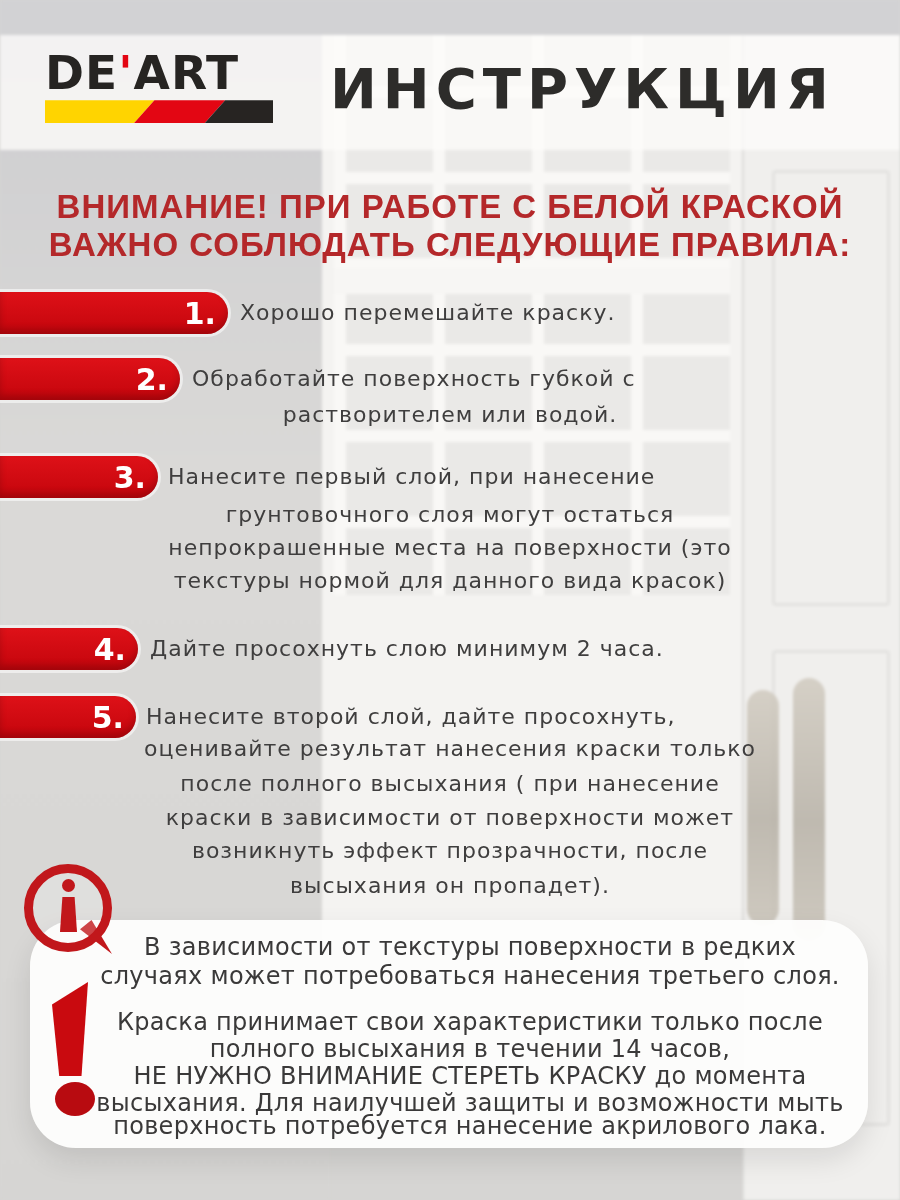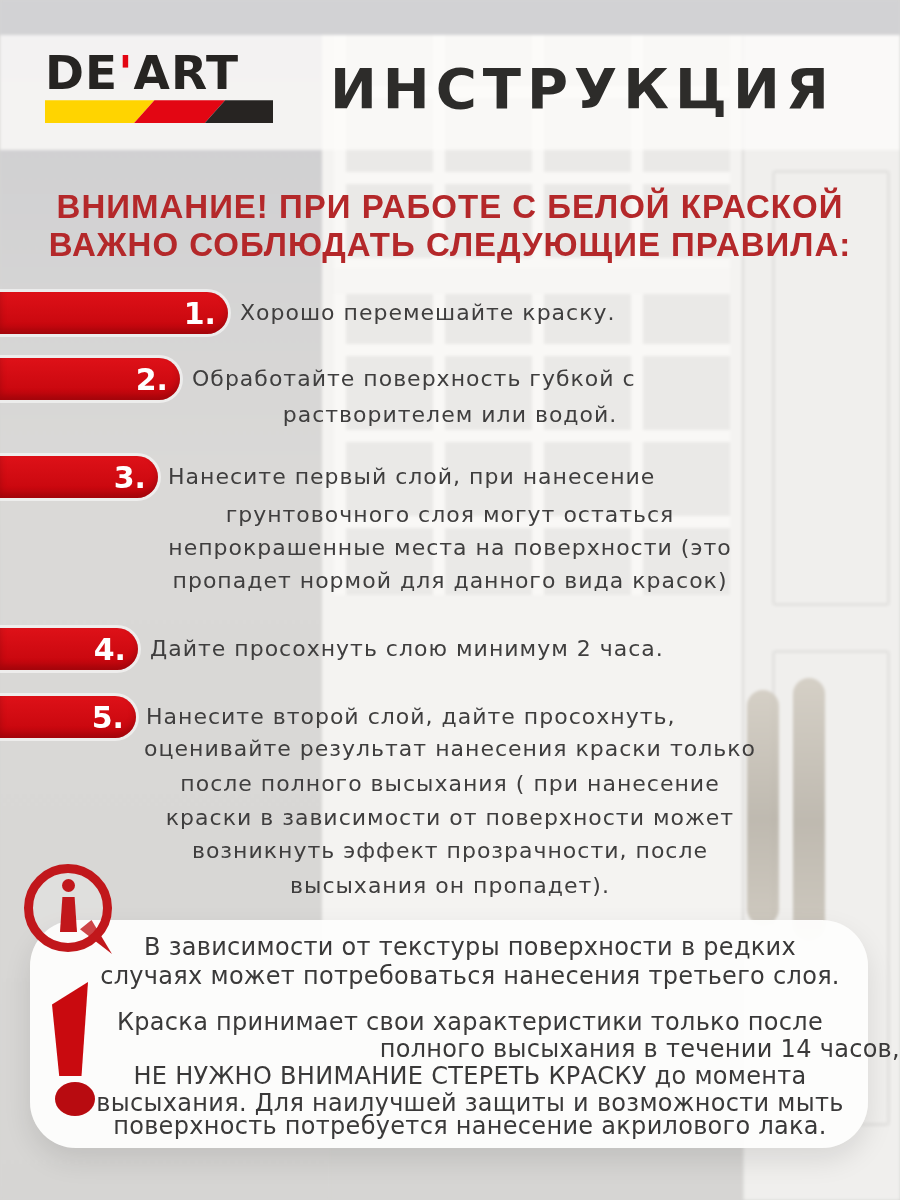--- a/index.html
+++ b/index.html
@@ -141,21 +141,21 @@
     </div>
     <div class="step-line first-line" style="left:192px;top:358px;">Обработайте поверхность губкой с</div>
     <div class="step-line center-line" style="top:397px;">растворителем или водой.</div>
 
     <div class="ribbon" style="top:456px;width:158px;">
       <span class="num">3.</span>
     </div>
     <div class="step-line first-line" style="left:168px;top:456px;">Нанесите первый слой, при нанесение</div>
     <div class="step-line center-line" style="top:497px;">грунтовочного слоя могут остаться</div>
     <div class="step-line center-line" style="top:530px;">непрокрашенные места на поверхности (это</div>
-    <div class="step-line center-line" style="top:563px;">пропадет нормой для данного вида красок)</div>
+    <div class="step-line center-line" style="top:563px;">текстуры нормой для данного вида красок)</div>
 
     <div class="ribbon" style="top:628px;width:138px;">
       <span class="num">4.</span>
     </div>
     <div class="step-line first-line" style="left:150px;top:628px;">Дайте просохнуть слою минимум 2 часа.</div>
 
     <div class="ribbon" style="top:696px;width:136px;">
       <span class="num">5.</span>
     </div>
     <div class="step-line first-line" style="left:146px;top:696px;">Нанесите второй слой, дайте просохнуть,</div>
@@ -176,19 +176,19 @@
 
     <div class="note-line" style="top:962px;">случаях может потребоваться нанесения третьего слоя.</div>
     <div class="note-line" style="top:933px;">В зависимости от текстуры поверхности в редких</div>
 
     <div>
       <div class="excl-bar"></div>
       <div class="excl-dot"></div>
     </div>
 
     <div class="note-line" style="top:1008px;">Краска принимает свои характеристики только после</div>
-    <div class="note-line" style="top:1035px;text-align:right;">полного высыхания в течении 14 часов,</div>
+    <div class="note-line" style="top:1035px;">полного высыхания в течении 14 часов,</div>
     <div class="note-line" style="top:1062px;">НЕ НУЖНО  ВНИМАНИЕ СТЕРЕТЬ КРАСКУ до момента</div>
     <div class="note-line" style="top:1089px;">высыхания. Для наилучшей защиты и возможности мыть</div>
     <div class="note-line" style="top:1112px;">поверхность потребуется нанесение акрилового лака.</div>
 
   </div>
 </div>
 
 </body></html>

